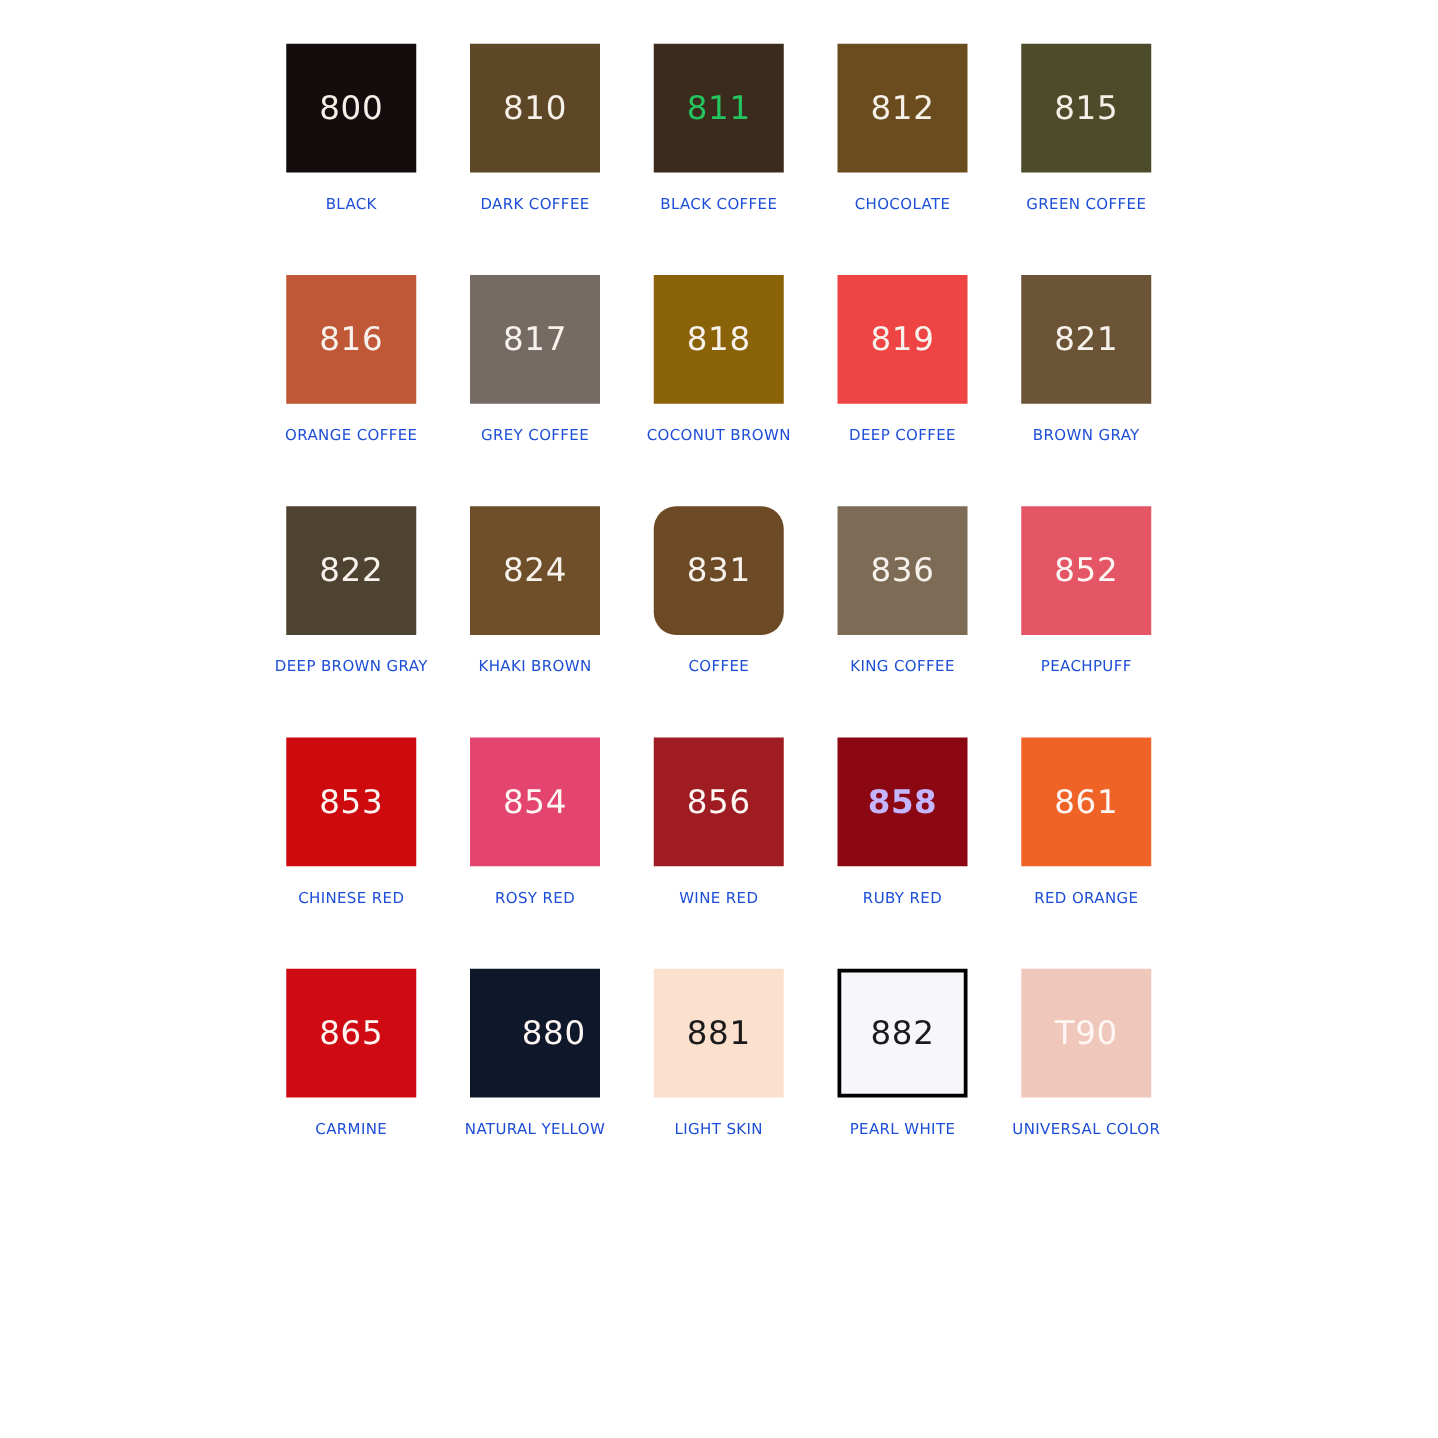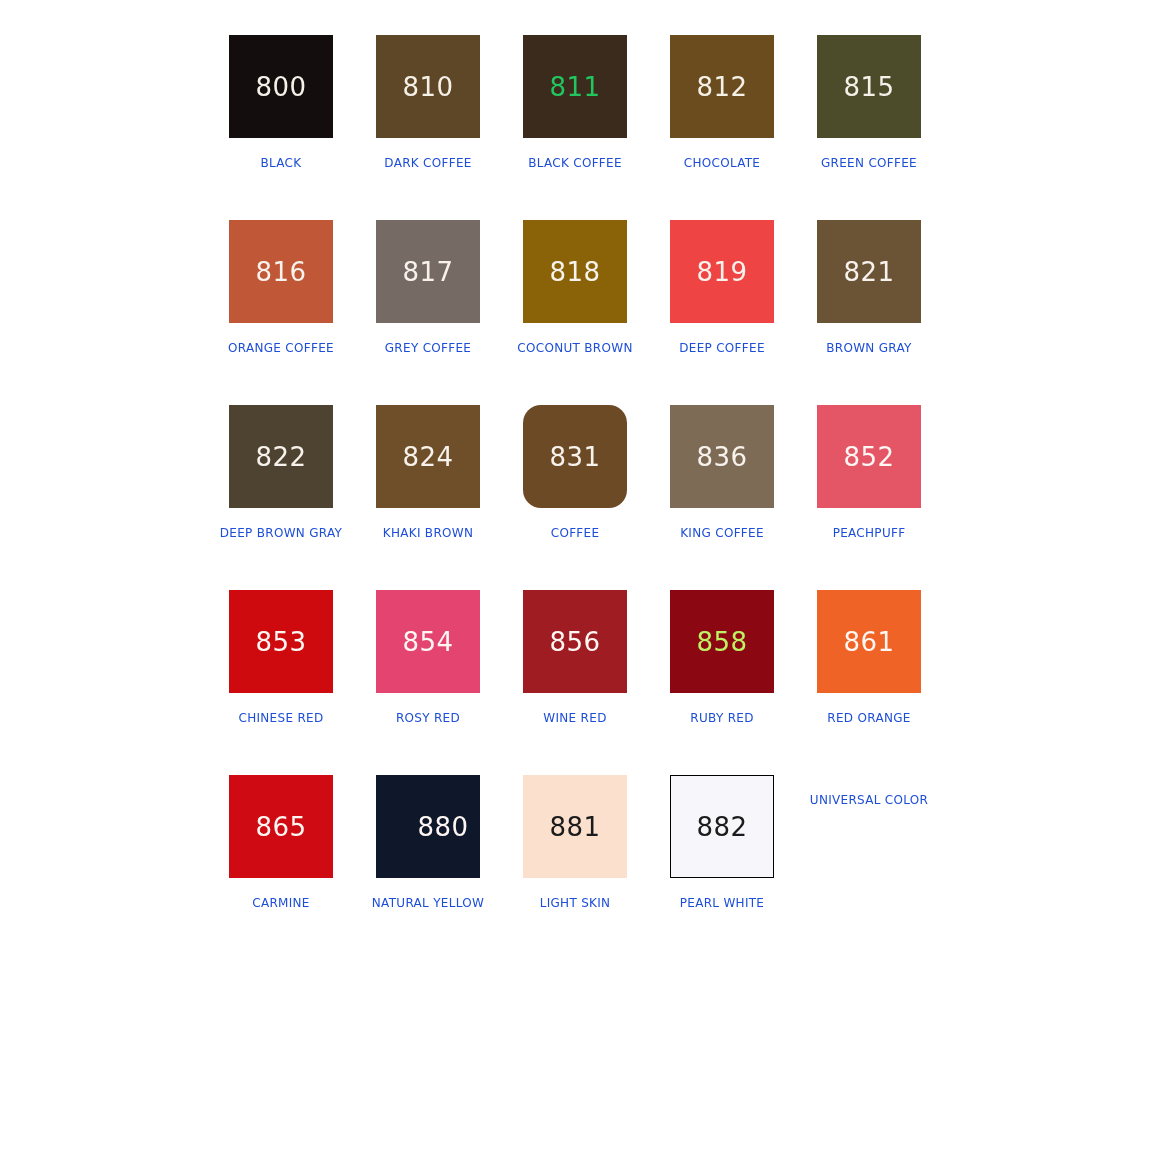--- a/index.html
+++ b/index.html
@@ -39,21 +39,21 @@
     width: 104px;
     height: 103px;
     display: flex;
     align-items: center;
     justify-content: center;
     box-sizing: border-box;
     flex: 0 0 auto;
   }
 
   .swatch-chip.bordered {
-    border: 1px solid #000000;
+    border: 3px solid #000000;
   }
 
   .swatch-code {
     font-size: 26px;
     font-weight: 400;
     letter-spacing: 0.5px;
     line-height: 1;
     font-family: "DejaVu Sans", "Liberation Sans", sans-serif;
   }
 
@@ -175,21 +175,21 @@
       <div class="swatch-name">ROSY RED</div>
     </div>
     <div class="swatch-cell">
       <div class="swatch-chip" style="background-color: rgb(158, 28, 34);">
         <span class="swatch-code" style="color: rgb(253, 246, 242);">856</span>
       </div>
       <div class="swatch-name">WINE RED</div>
     </div>
     <div class="swatch-cell">
       <div class="swatch-chip" style="background-color: rgb(139, 7, 18);">
-        <span class="swatch-code" style="color: #bef264;">858</span>
+        <span class="swatch-code" style="color: #c4b5fd; font-weight: bold;">858</span>
       </div>
       <div class="swatch-name">RUBY RED</div>
     </div>
     <div class="swatch-cell">
       <div class="swatch-chip" style="background-color: rgb(240, 99, 39);">
         <span class="swatch-code" style="color: rgb(253, 246, 242);">861</span>
       </div>
       <div class="swatch-name">RED ORANGE</div>
     </div>
     <div class="swatch-cell">
@@ -210,15 +210,18 @@
       </div>
       <div class="swatch-name">LIGHT SKIN</div>
     </div>
     <div class="swatch-cell">
       <div class="swatch-chip bordered" style="background-color: rgb(247, 247, 251);">
         <span class="swatch-code" style="color: rgb(27, 27, 27);">882</span>
       </div>
       <div class="swatch-name">PEARL WHITE</div>
     </div>
     <div class="swatch-cell">
+      <div class="swatch-chip" style="background-color: rgb(240, 199, 187);">
+        <span class="swatch-code" style="color: rgb(253, 246, 242);">T90</span>
+      </div>
       <div class="swatch-name">UNIVERSAL COLOR</div>
     </div>
   </div>
 
 </body></html>

